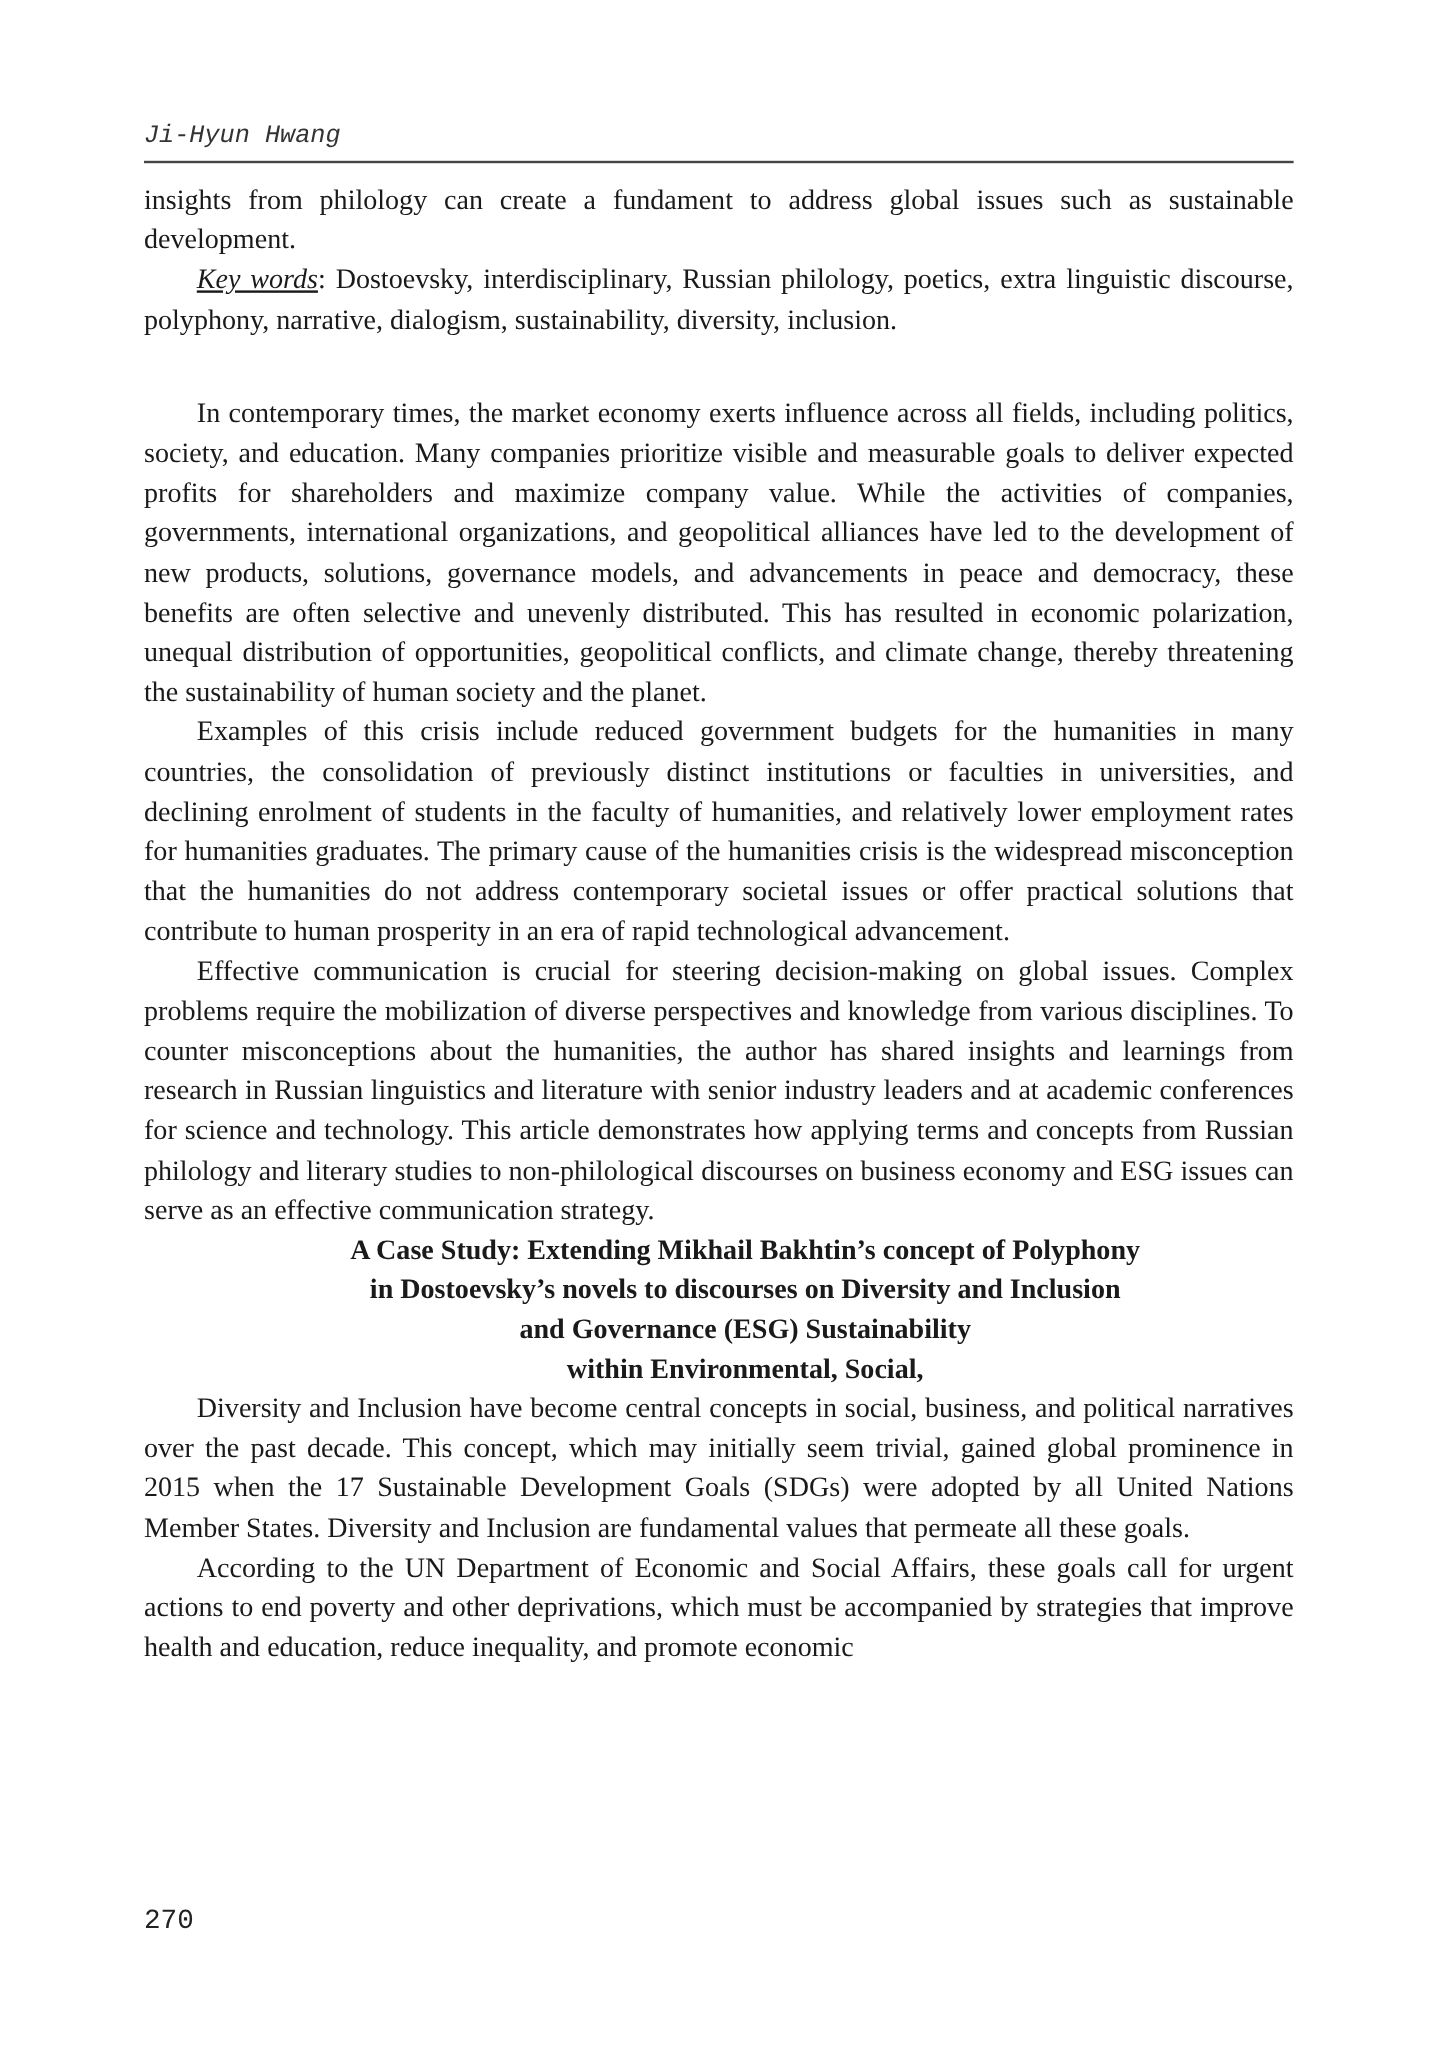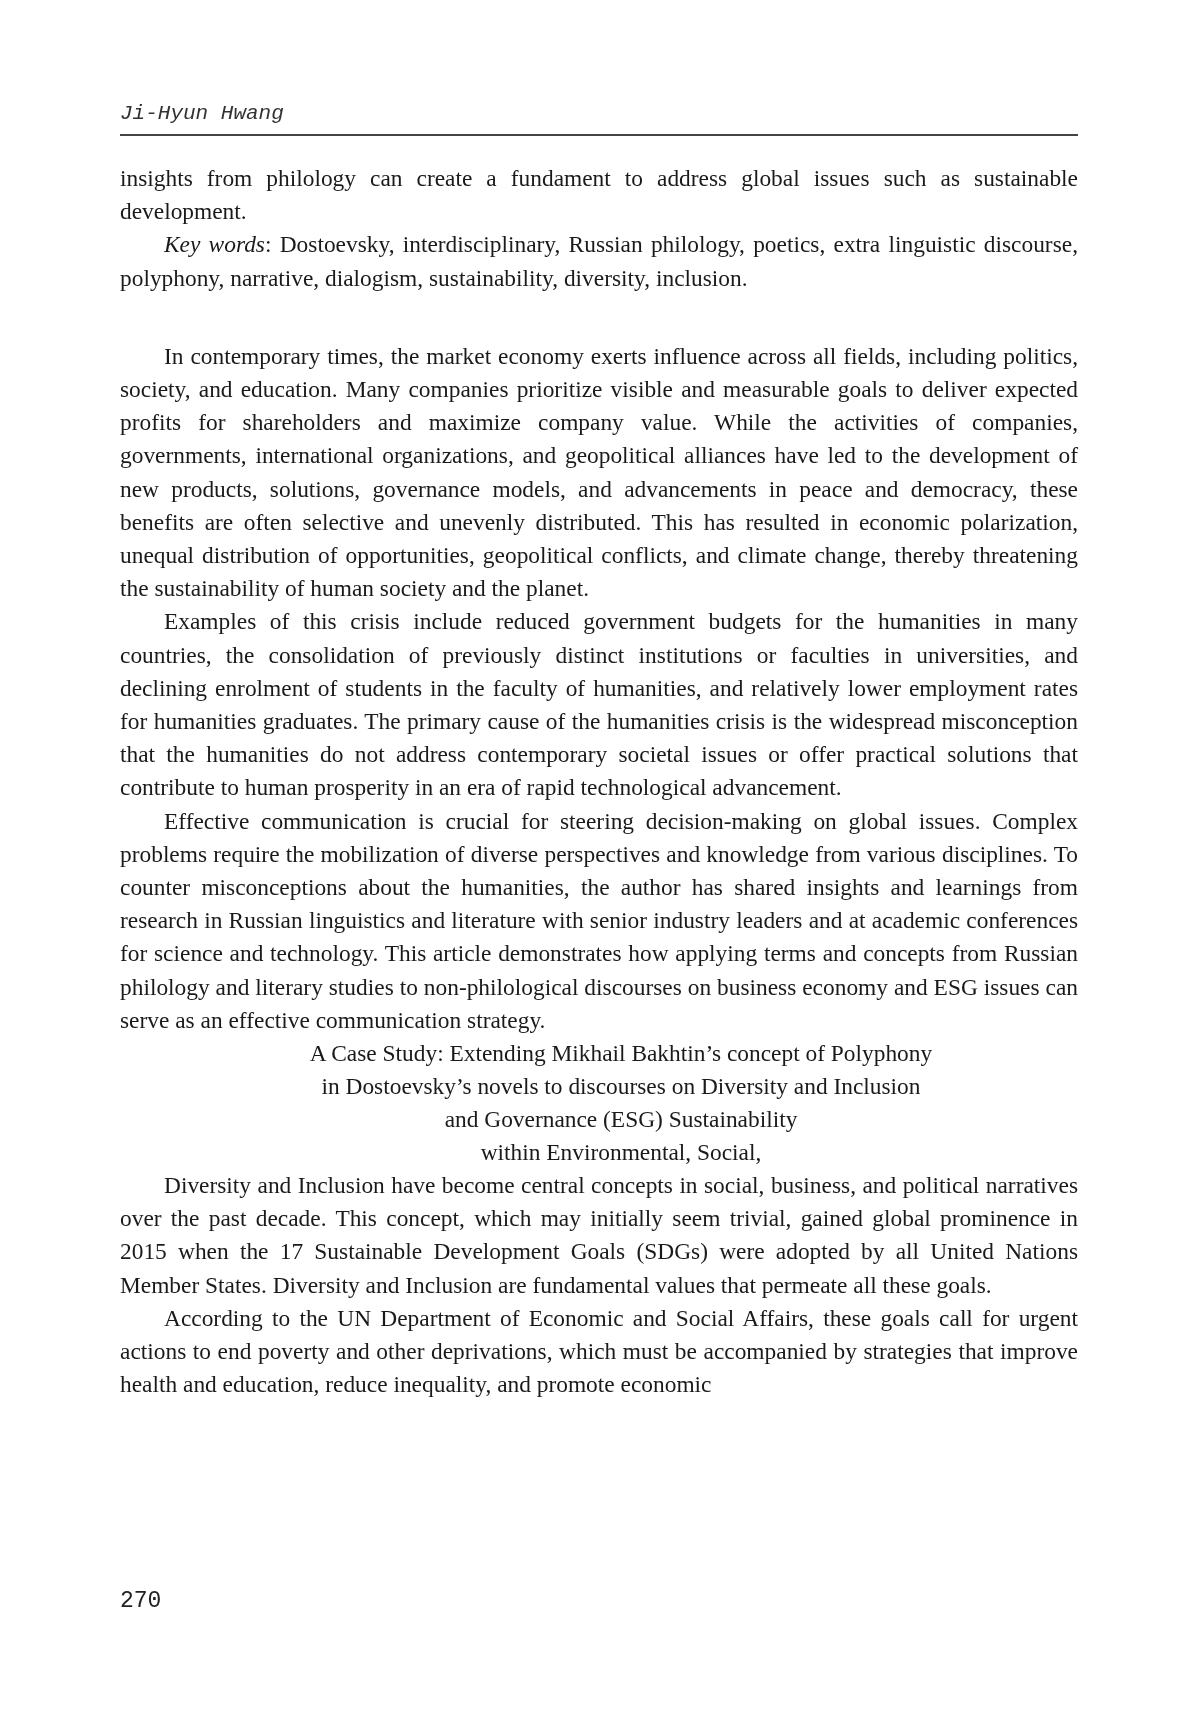--- a/index.html
+++ b/index.html
@@ -10,29 +10,29 @@
     color: #1a1a1a;
   }
   .running-head {
     position: absolute; top: 102px; left: 0;
     font-style: italic; font-size: 21px; color: #333; font-family: Liberation Mono, monospace;
   }
   .head-rule {
     position: absolute; top: 134px; left: 0; width: 958px; height: 2px; background: #444;
   }
   .body-text {
-    position: absolute; top: 162px; left: 0; width: 958px;
+    position: absolute; top: 151px; left: 0; width: 958px;
     font-size: 23.4px; line-height: 33.2px; text-align: justify;
   }
   .body-text p { margin: 0; text-indent: 44px; }
   .body-text p.noindent { text-indent: 0; }
   .body-text p.gap-before { margin-top: 45px; }
-  .kw-label { font-style: italic; }
+  .kw-label { font-style: italic; text-decoration: underline; }
   .section-heading {
-    font-weight: normal; text-align: center; text-indent: 0;
+    font-weight: bold; text-align: center; text-indent: 0;
     margin: 22px 0 10px 0; line-height: 33px;
   }
   .section-heading span { display: block; }
   .page-number {
     position: absolute; top: 1588px; left: 0; font-size: 23px; color: #222; font-family: Liberation Mono, monospace;
   }
 </style>
 </head>
 <body>
 

